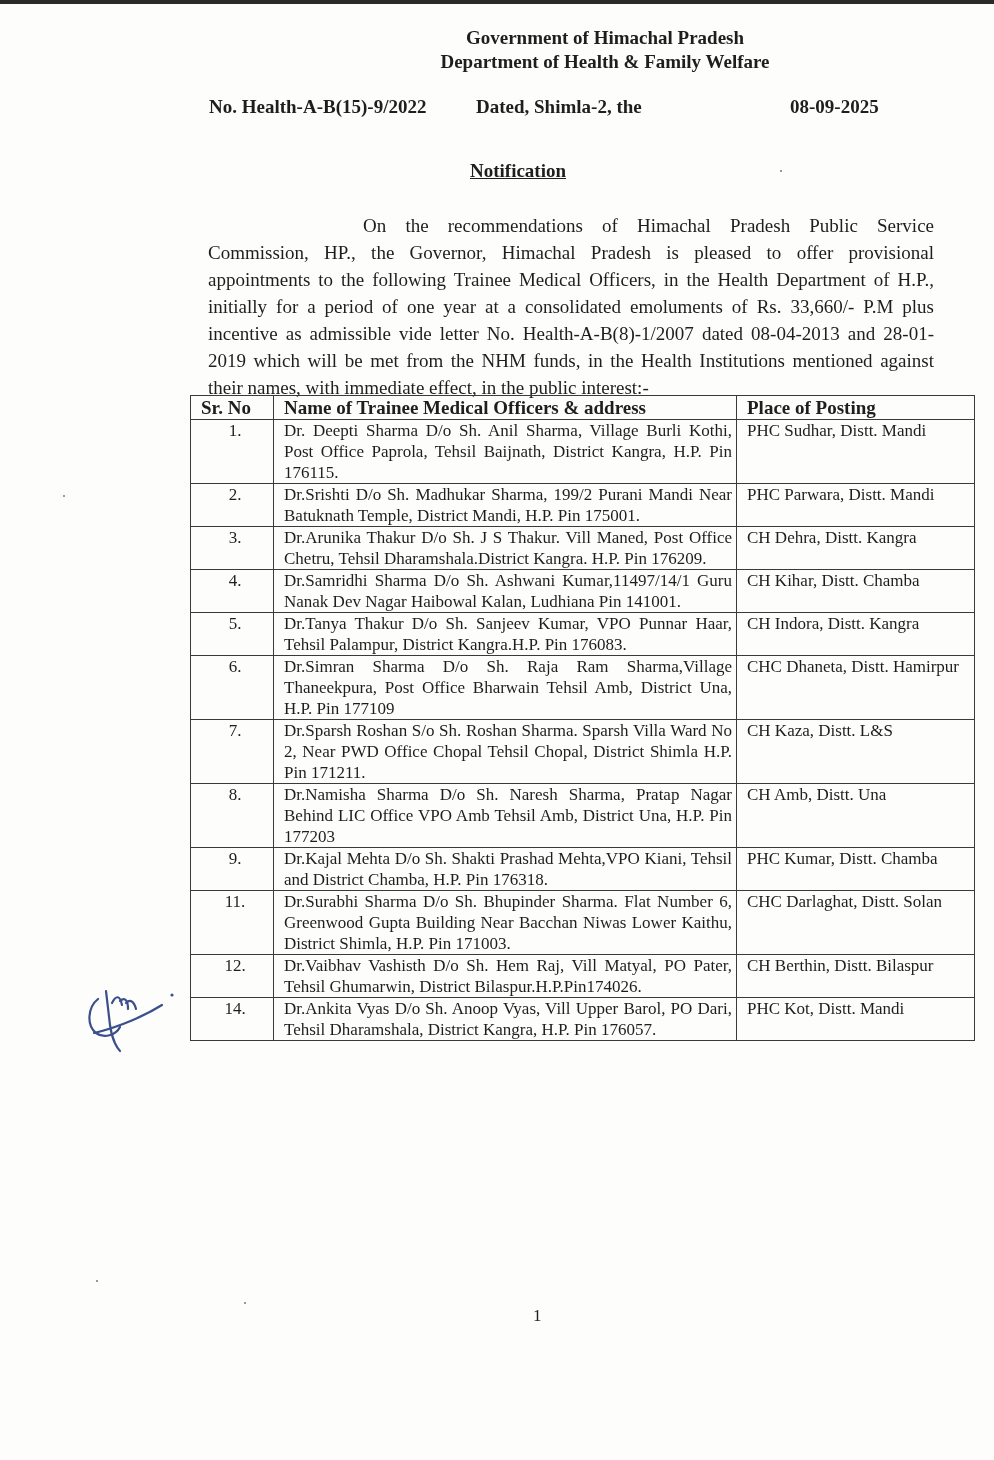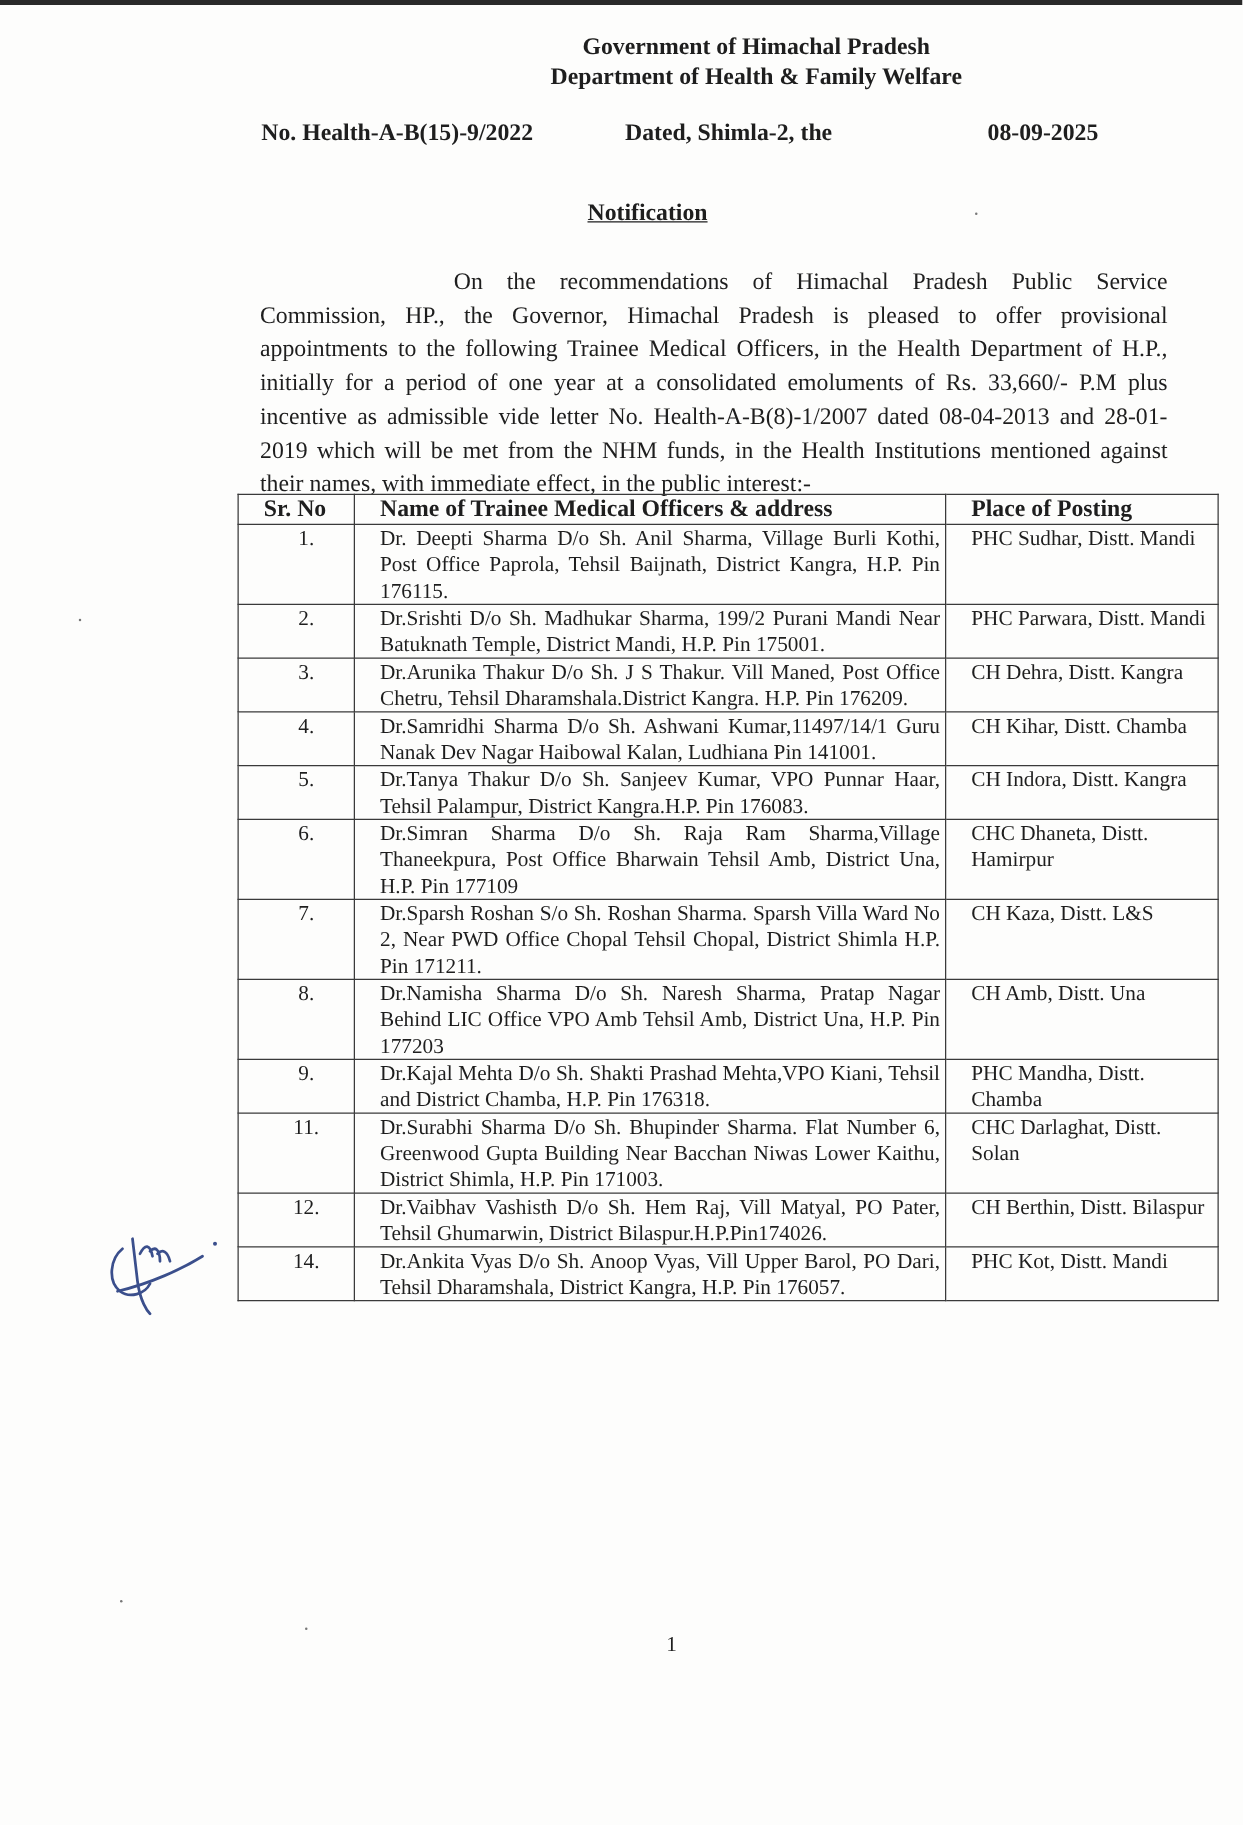--- a/index.html
+++ b/index.html
@@ -32,21 +32,21 @@
     }
     .header div { white-space: nowrap; }
     .ref-line {
       position: absolute;
       top: 96px;
       font-weight: bold;
       font-size: 19px;
       white-space: nowrap;
     }
     .ref-no { left: 209px; }
-    .ref-dated { left: 500px; }
+    .ref-dated { left: 476px; }
     .ref-date { left: 790px; }
     .notif-title {
       position: absolute;
       left: 470px; top: 160px;
       font-weight: bold;
       font-size: 19px;
       text-decoration: underline;
     }
     .body-text {
       position: absolute;
@@ -62,21 +62,21 @@
       position: absolute;
       left: 190px; top: 395px;
       width: 785px;
       border-collapse: collapse;
       font-size: 17px;
       line-height: 21px;
     }
     table.appointments th, table.appointments td {
       border: 1.3px solid #3a3a3a;
       vertical-align: top;
-      padding: 0 4px 0 20px;
+      padding: 0 4px 0 10px;
     }
     table.appointments th {
       font-weight: bold;
       text-align: left;
       font-size: 19px;
       padding-top: 1px;
       height: 22px;
     }
     table.appointments th.col-sr { width: 68px; }
     table.appointments th.col-name { width: 448px; }
@@ -162,21 +162,21 @@
       <td class="place">CH Kaza, Distt. L&amp;S</td>
     </tr>
     <tr>
       <td class="sr">8.</td>
       <td class="name">Dr.Namisha Sharma D/o Sh. Naresh Sharma, Pratap Nagar Behind LIC Office VPO Amb Tehsil Amb, District Una, H.P. Pin 177203</td>
       <td class="place">CH Amb, Distt. Una</td>
     </tr>
     <tr>
       <td class="sr">9.</td>
       <td class="name">Dr.Kajal Mehta D/o Sh. Shakti Prashad Mehta,VPO Kiani, Tehsil and District Chamba, H.P. Pin 176318.</td>
-      <td class="place">PHC Mandha, Distt. Chamba</td>
+      <td class="place">PHC Kumar, Distt. Chamba</td>
     </tr>
     <tr>
       <td class="sr">11.</td>
       <td class="name">Dr.Surabhi Sharma D/o Sh. Bhupinder Sharma. Flat Number 6, Greenwood Gupta Building Near Bacchan Niwas Lower Kaithu, District Shimla, H.P.  Pin 171003.</td>
       <td class="place">CHC Darlaghat, Distt. Solan</td>
     </tr>
     <tr>
       <td class="sr">12.</td>
       <td class="name">Dr.Vaibhav Vashisth D/o Sh. Hem Raj, Vill Matyal, PO Pater, Tehsil Ghumarwin, District Bilaspur.H.P.Pin174026.</td>
       <td class="place">CH Berthin, Distt. Bilaspur</td>

